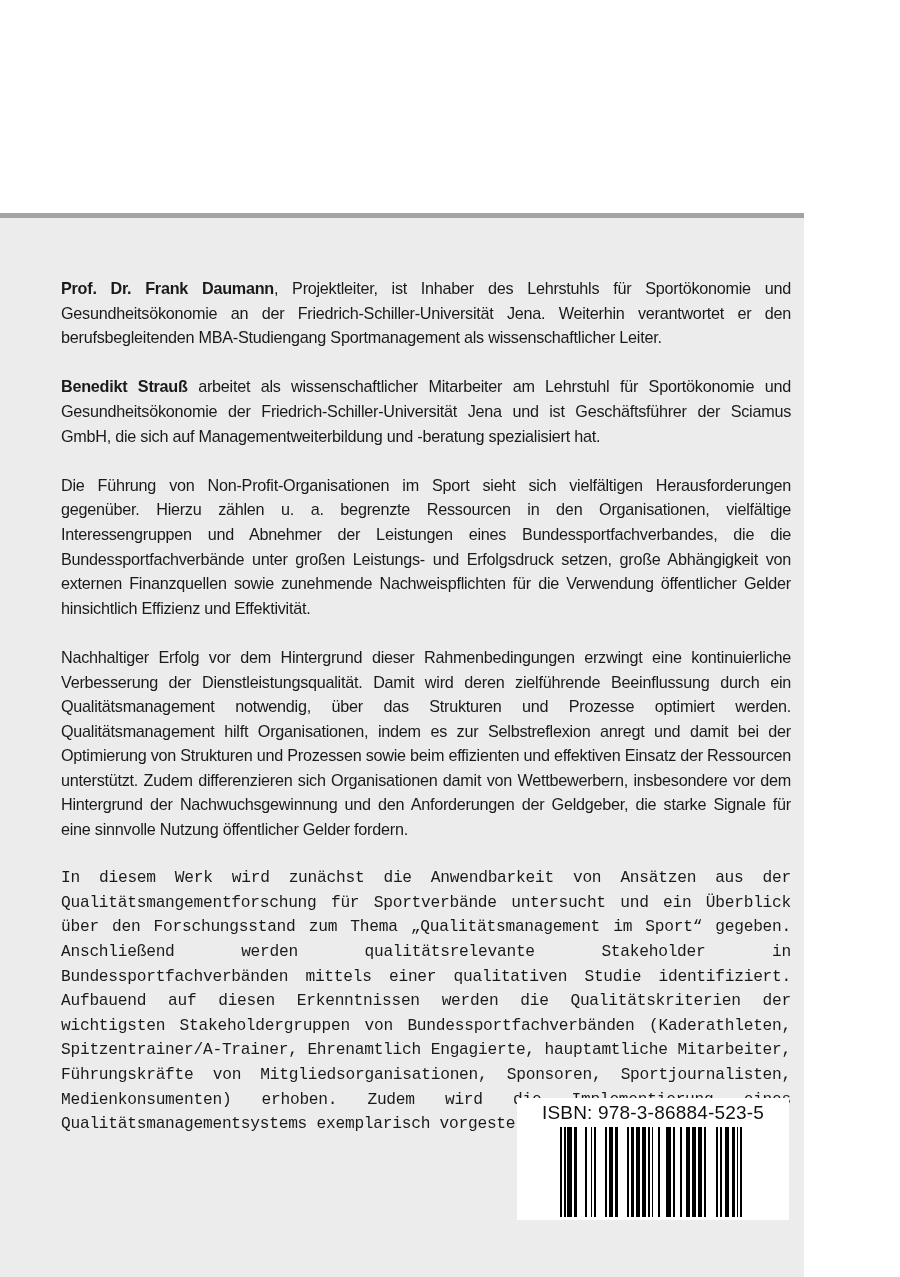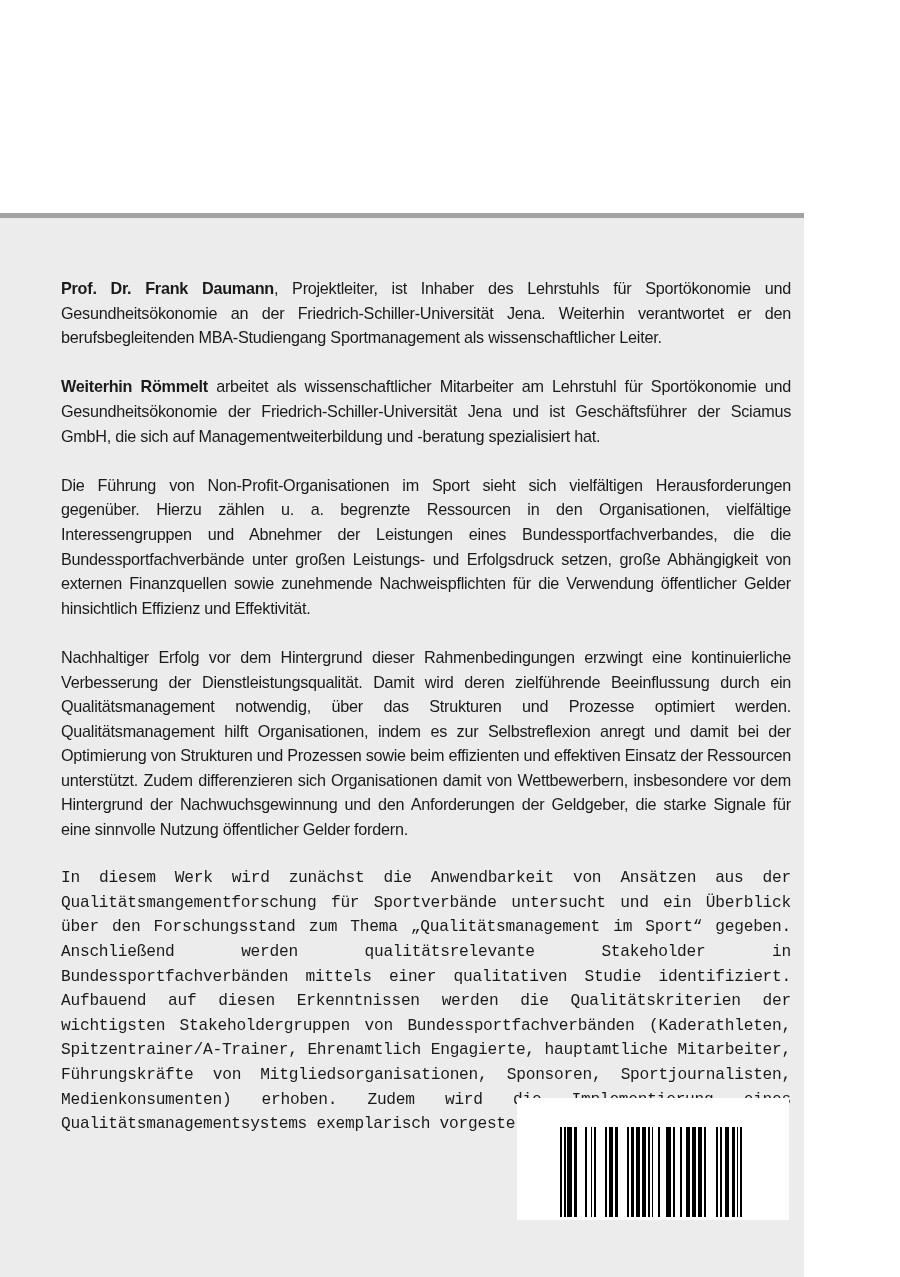--- a/index.html
+++ b/index.html
@@ -41,28 +41,29 @@
   .bars div { position: absolute; top: 0; height: 90px; background: #000; }
 </style>
 </head>
 <body>
 
 <div class="top-white"></div>
 
 <div class="cover">
   <div class="text-block">
     <p><b>Prof. Dr. Frank Daumann</b><span>, Projektleiter, ist Inhaber des Lehrstuhls für Sportökonomie und Gesundheitsökonomie an der Friedrich-Schiller-Universität Jena. Weiterhin verantwortet er den berufsbegleitenden MBA-Studiengang Sportmanagement als wissenschaftlicher Leiter.</span></p>
-    <p><b>Weiterhin Römmelt</b><span> arbeitet als wissenschaftlicher Mitarbeiter am Lehrstuhl für Sportökonomie und Gesundheitsökonomie der Friedrich-Schiller-Universität Jena und ist Geschäftsführer der Sciamus GmbH, die sich auf Managementweiterbildung und -beratung spezialisiert hat.</span></p>
+    <p><b>Benedikt Strauß</b><span> arbeitet als wissenschaftlicher Mitarbeiter am Lehrstuhl für Sportökonomie und Gesundheitsökonomie der Friedrich-Schiller-Universität Jena und ist Geschäftsführer der Sciamus GmbH, die sich auf Managementweiterbildung und -beratung spezialisiert hat.</span></p>
     <p>Die Führung von Non-Profit-Organisationen im Sport sieht sich vielfältigen Herausforderungen gegenüber. Hierzu zählen u. a. begrenzte Ressourcen in den Organisationen, vielfältige Interessengruppen und Abnehmer der Leistungen eines Bundessportfachverbandes, die die Bundessportfachverbände unter großen Leistungs- und Erfolgsdruck setzen, große Abhängigkeit von externen Finanzquellen sowie zunehmende Nachweispflichten für die Verwendung öffentlicher Gelder hinsichtlich Effizienz und Effektivität.</p>
     <p>Nachhaltiger Erfolg vor dem Hintergrund dieser Rahmenbedingungen erzwingt eine kontinuierliche Verbesserung der Dienstleistungsqualität. Damit wird deren zielführende Beeinflussung durch ein Qualitätsmanagement notwendig, über das Strukturen und Prozesse optimiert werden. Qualitätsmanagement hilft Organisationen, indem es zur Selbstreflexion anregt und damit bei der Optimierung von Strukturen und Prozessen sowie beim effizienten und effektiven Einsatz der Ressourcen unterstützt. Zudem differenzieren sich Organisationen damit von Wettbewerbern, insbesondere vor dem Hintergrund der Nachwuchsgewinnung und den Anforderungen der Geldgeber, die starke Signale für eine sinnvolle Nutzung öffentlicher Gelder fordern.</p>
     <p class="last">In diesem Werk wird zunächst die Anwendbarkeit von Ansätzen aus der Qualitätsmangementforschung für Sportverbände untersucht und ein Überblick über den Forschungsstand zum Thema „Qualitätsmanagement im Sport“ gegeben. Anschließend werden qualitätsrelevante Stakeholder in Bundessportfachverbänden mittels einer qualitativen Studie identifiziert. Aufbauend auf diesen Erkenntnissen werden die Qualitätskriterien der wichtigsten Stakeholdergruppen von Bundessportfachverbänden (Kaderathleten, Spitzentrainer/A-Trainer, Ehrenamtlich Engagierte, hauptamtliche Mitarbeiter, Führungskräfte von Mitgliedsorganisationen, Sponsoren, Sportjournalisten, Medienkonsumenten) erhoben. Zudem wird die Implementierung eines Qualitätsmanagementsystems exemplarisch vorgestellt.</p>
   </div>
 
 
   <div class="barcode-box">
+    <div class="isbn-label">ISBN: 978-3-86884-523-5</div>
     <div class="bars">
       <div style="left:0px;width:2px"></div>
       <div style="left:4px;width:2px"></div>
       <div style="left:7px;width:5px"></div>
       <div style="left:14px;width:3px"></div>
       <div style="left:25px;width:2px"></div>
       <div style="left:31px;width:1px"></div>
       <div style="left:34px;width:2px"></div>
       <div style="left:45px;width:2px"></div>
       <div style="left:49px;width:4px"></div>

